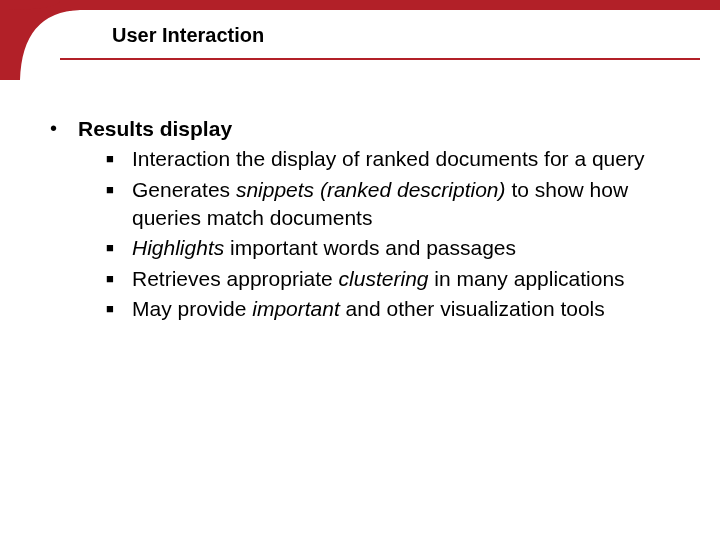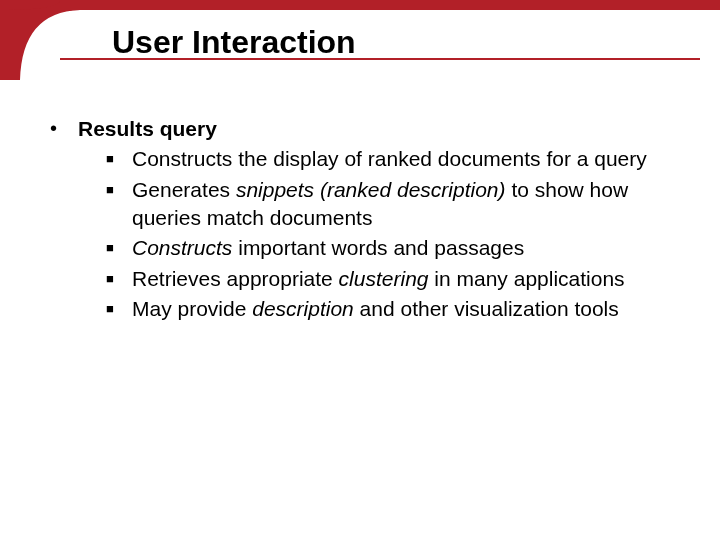--- a/index.html
+++ b/index.html
@@ -26,21 +26,21 @@
     width: 80px;
     height: 80px;
   }
   .title-wrap {
     position: absolute;
     top: 24px;
     left: 112px;
     right: 30px;
   }
   .title {
-    font-size: 32px;
+    font-size: 20px;
     font-weight: bold;
     color: #000;
     padding-bottom: 8px;
   }
   .title-rule {
     position: absolute;
     top: 58px;
     left: 60px;
     right: 20px;
     height: 2px;
@@ -98,37 +98,37 @@
 </svg>
 
 <div class="title-wrap">
   <div class="title">User Interaction</div>
 </div>
 <div class="title-rule"></div>
 
 <div class="content">
   <div class="lvl1">
     <div class="dot">•</div>
-    <div class="txt">Results query</div>
+    <div class="txt">Results display</div>
   </div>
   <div class="lvl2-list">
     <div class="lvl2">
       <div class="sq">■</div>
-      <div class="txt">Constructs the display of ranked documents for a query</div>
+      <div class="txt">Interaction the display of ranked documents for a query</div>
     </div>
     <div class="lvl2">
       <div class="sq">■</div>
       <div class="txt">Generates <span class="em">snippets (ranked description)</span> to show how queries match documents</div>
     </div>
     <div class="lvl2">
       <div class="sq">■</div>
-      <div class="txt"><span class="em">Constructs</span> important words and passages</div>
+      <div class="txt"><span class="em">Highlights</span> important words and passages</div>
     </div>
     <div class="lvl2">
       <div class="sq">■</div>
       <div class="txt">Retrieves appropriate <span class="em">clustering</span> in many applications</div>
     </div>
     <div class="lvl2">
       <div class="sq">■</div>
-      <div class="txt">May provide <span class="em">description</span> and other visualization tools</div>
+      <div class="txt">May provide <span class="em">important</span> and other visualization tools</div>
     </div>
   </div>
 </div>
 
 </body></html>

